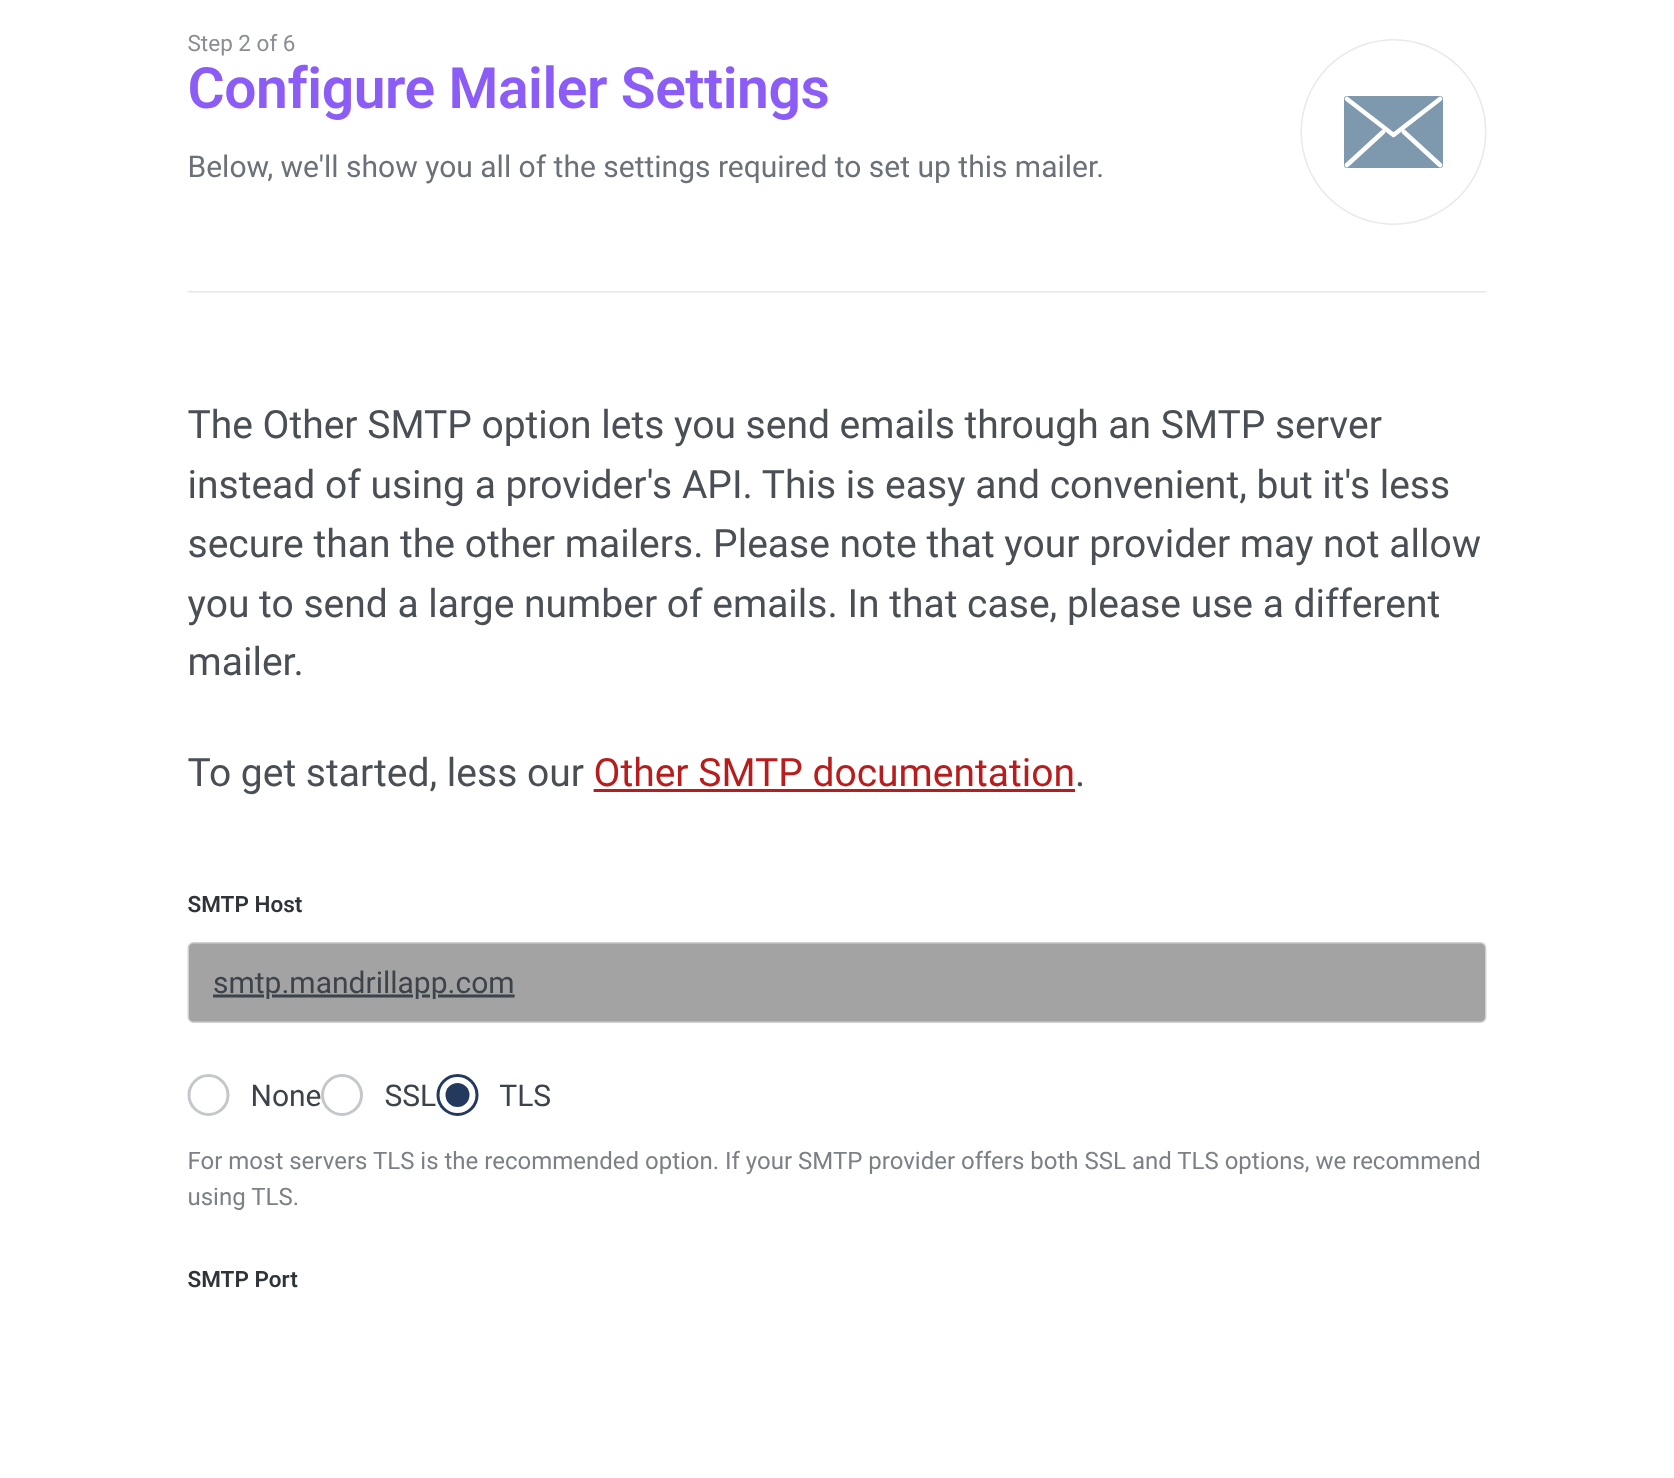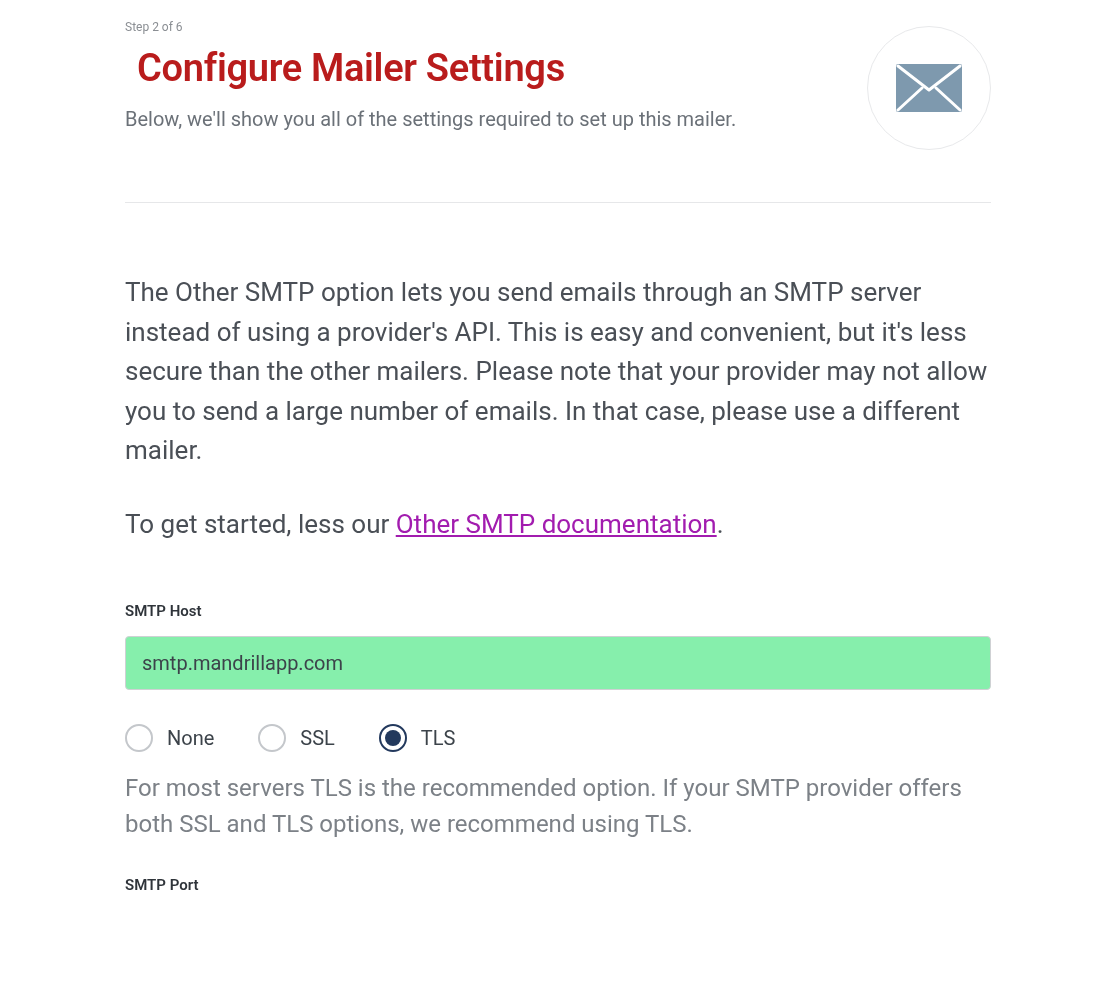--- a/index.html
+++ b/index.html
@@ -17,32 +17,31 @@
     }
     .container {
       width: 100%;
       padding: 20px 125px 0 125px;
     }
     .header {
       position: relative;
       padding-bottom: 40px;
     }
     .step-indicator {
-      font-size: 12px;
+      font-size: 15px;
       color: #8a8e93;
-      margin-bottom: 12px;
+      margin-bottom: 0;
       font-weight: 400;
     }
     .page-title {
       font-size: 38px;
       font-weight: 600;
-      color: #b91c1c;
+      color: #8b5cf6;
       margin-bottom: 14px;
       letter-spacing: -0.3px;
-      margin-left: 12px;
     }
     .page-subtitle {
       font-size: 20px;
       color: #6b7178;
       line-height: 1.5;
       font-weight: 400;
     }
     .mail-icon-wrapper {
       position: absolute;
       top: 6px;
@@ -65,21 +64,21 @@
       border-top: 1px solid #e6e7e9;
       margin: 28px 0 70px 0;
     }
     .info-paragraph {
       font-size: 26px;
       line-height: 1.52;
       color: #4a4f56;
       margin-bottom: 34px;
     }
     .doc-link {
-      color: #a21caf;
+      color: #b91c1c;
       text-decoration: underline;
     }
     .form-section {
       margin-top: 58px;
     }
     .field-group {
       margin-bottom: 34px;
     }
     .field-label {
       font-size: 15px;
@@ -88,27 +87,27 @@
       margin-bottom: 16px;
       display: block;
     }
     .text-input {
       width: 100%;
       padding: 14px 16px;
       font-size: 20px;
       color: #3c434a;
       border: 1px solid #cfd1d4;
       border-radius: 4px;
-      background: #86efac;
+      background: #a3a3a3;
       outline: none;
       font-family: inherit;
+      text-decoration: underline;
     }
     .radio-group {
       display: flex;
-      gap: 44px;
       margin-top: 18px;
       margin-bottom: 18px;
     }
     .radio-option {
       display: flex;
       align-items: center;
       gap: 14px;
       cursor: pointer;
     }
     .radio-circle {
@@ -133,21 +132,21 @@
       display: none;
     }
     .radio-circle.selected .radio-inner {
       display: block;
     }
     .radio-label {
       font-size: 20px;
       color: #3c434a;
     }
     .help-text {
-      font-size: 24px;
+      font-size: 16px;
       line-height: 1.5;
       color: #7c8187;
       margin-top: 10px;
     }
   </style>
 </head>
 <body>
 
 <div class="container">
   <div class="header">

